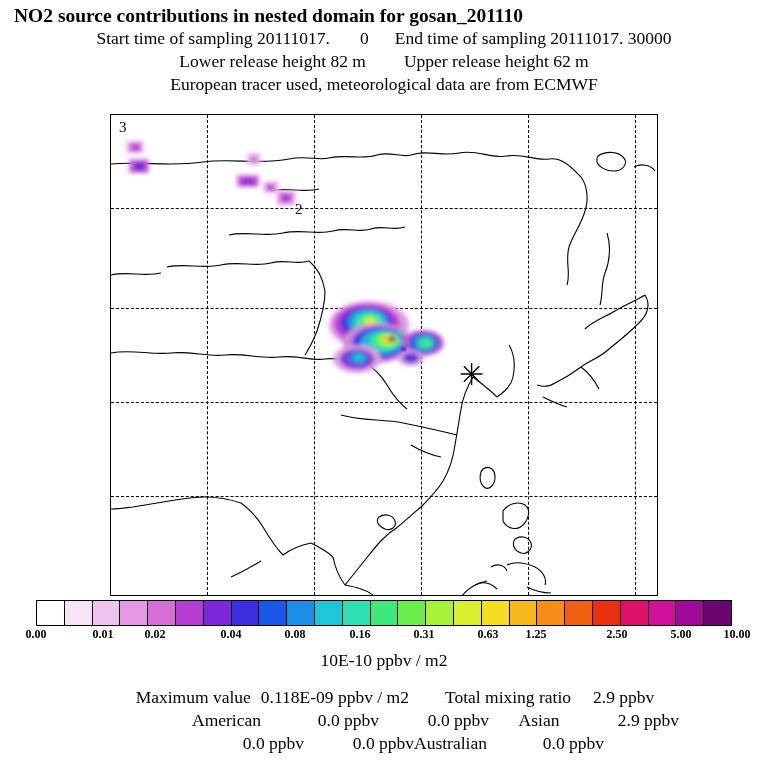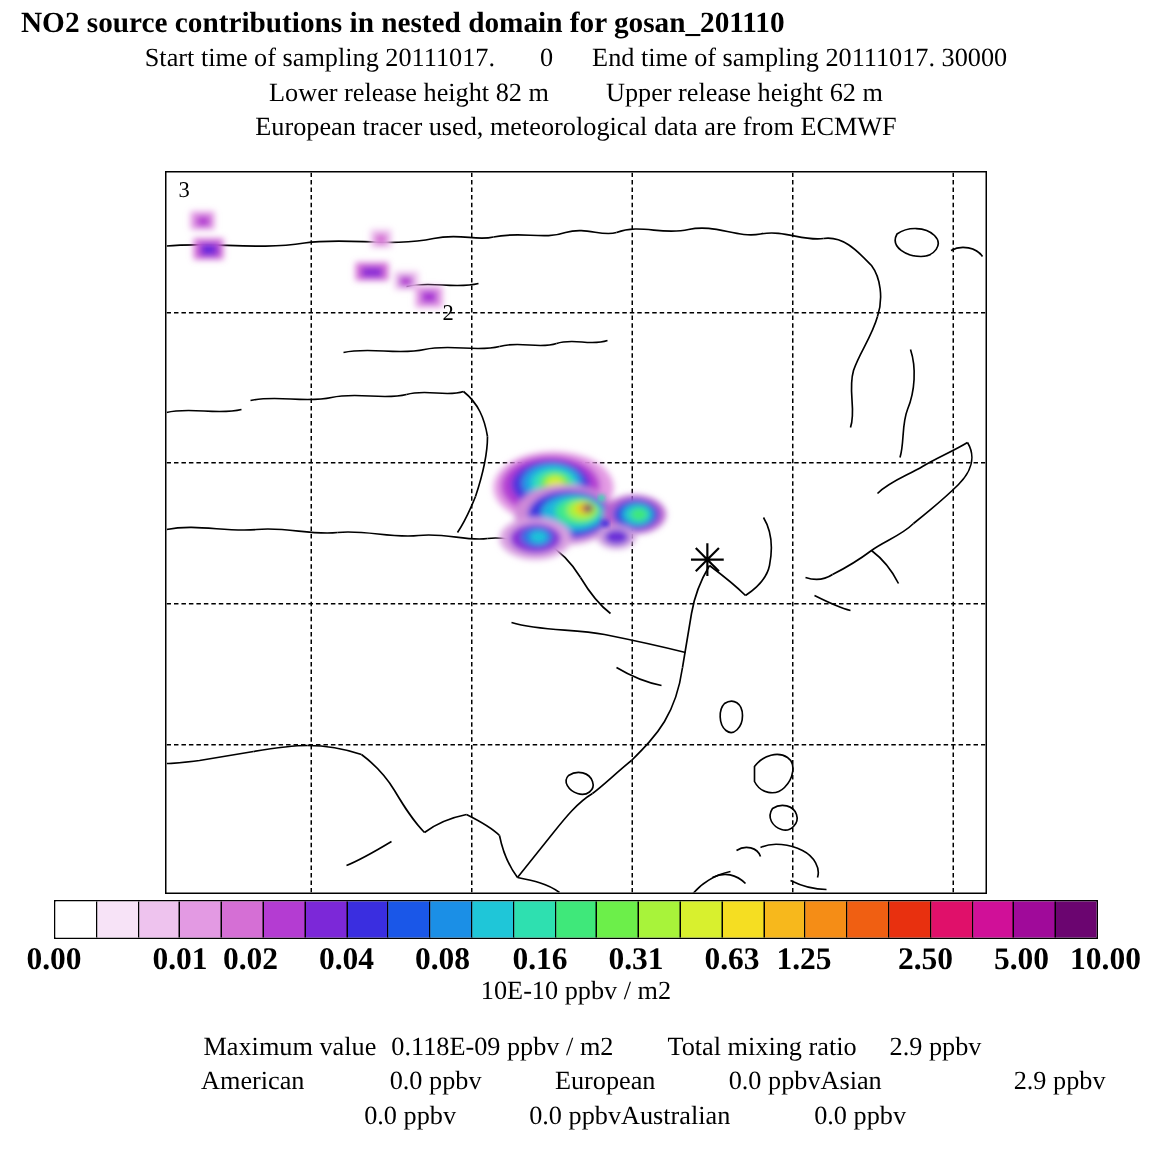--- a/index.html
+++ b/index.html
@@ -64,21 +64,21 @@
     display:flex;
   }
   .cbar-cell{flex:1 1 0;height:100%;border-right:1px solid #000;box-sizing:border-box;}
   .cbar-cell:last-child{border-right:none;}
   .cbar-ticks{
     position:absolute;
     left:0;top:627px;width:768px;height:20px;
   }
   .cbar-ticks span{
     position:absolute;
-    font-size:21px;
+    font-size:12px;
     font-weight:bold;
     font-family:"Liberation Serif", serif;
     transform:translateX(-50%);
     white-space:nowrap;
   }
   .cbar-units{
     position:absolute;
     top:650px;left:0;width:768px;
     text-align:center;
     font-size:17.5px;
@@ -285,22 +285,22 @@
   <div class="cbar-cell" style="background:#f05f12"></div>
   <div class="cbar-cell" style="background:#e8300f"></div>
   <div class="cbar-cell" style="background:#e0106a"></div>
   <div class="cbar-cell" style="background:#d01098"></div>
   <div class="cbar-cell" style="background:#a00a9a"></div>
   <div class="cbar-cell" style="background:#6b0570"></div>
 </div>
 
 <div class="cbar-ticks">
   <span style="left:36px">0.00</span>
-  <span style="left:120px">0.01</span>
-  <span style="left:167px">0.02</span>
+  <span style="left:103px">0.01</span>
+  <span style="left:155px">0.02</span>
   <span style="left:231px">0.04</span>
   <span style="left:295px">0.08</span>
   <span style="left:360px">0.16</span>
   <span style="left:424px">0.31</span>
   <span style="left:488px">0.63</span>
   <span style="left:536px">1.25</span>
   <span style="left:617px">2.50</span>
   <span style="left:681px">5.00</span>
   <span style="left:737px">10.00</span>
 </div>
@@ -313,23 +313,22 @@
     <span class="fcell" style="width:10px"> </span>
     <span class="fcell">0.118E-09 ppbv / m2</span>
     <span class="fcell" style="width:36px"> </span>
     <span class="fcell">Total mixing ratio</span>
     <span class="fcell" style="width:22px"> </span>
     <span class="fcell">2.9 ppbv</span>
   </div>
   <div class="frow">
     <span class="fcell" style="display:inline-block;width:150px;text-align:right">American</span>
     <span class="fcell" style="display:inline-block;width:118px;text-align:right">0.0 ppbv</span>
-    <span class="fcell" style="display:inline-block;width:116px;text-align:right">European</span>
     <span class="fcell" style="display:inline-block;width:110px;text-align:right">0.0 ppbv</span>
-    <span class="fcell" style="display:inline-block;width:100px;text-align:left">Asian</span>
+    <span class="fcell" style="display:inline-block;width:100px;text-align:center">Asian</span>
     <span class="fcell" style="display:inline-block;width:90px;text-align:right">2.9 ppbv</span>
   </div>
   <div class="frow">
     <span class="fcell" style="display:inline-block;width:118px;text-align:right">0.0 ppbv</span>
     <span class="fcell" style="display:inline-block;width:110px;text-align:right">0.0 ppbv</span>
     <span class="fcell" style="display:inline-block;width:100px;text-align:left">Australian</span>
     <span class="fcell" style="display:inline-block;width:90px;text-align:right">0.0 ppbv</span>
   </div>
 </div>
 

